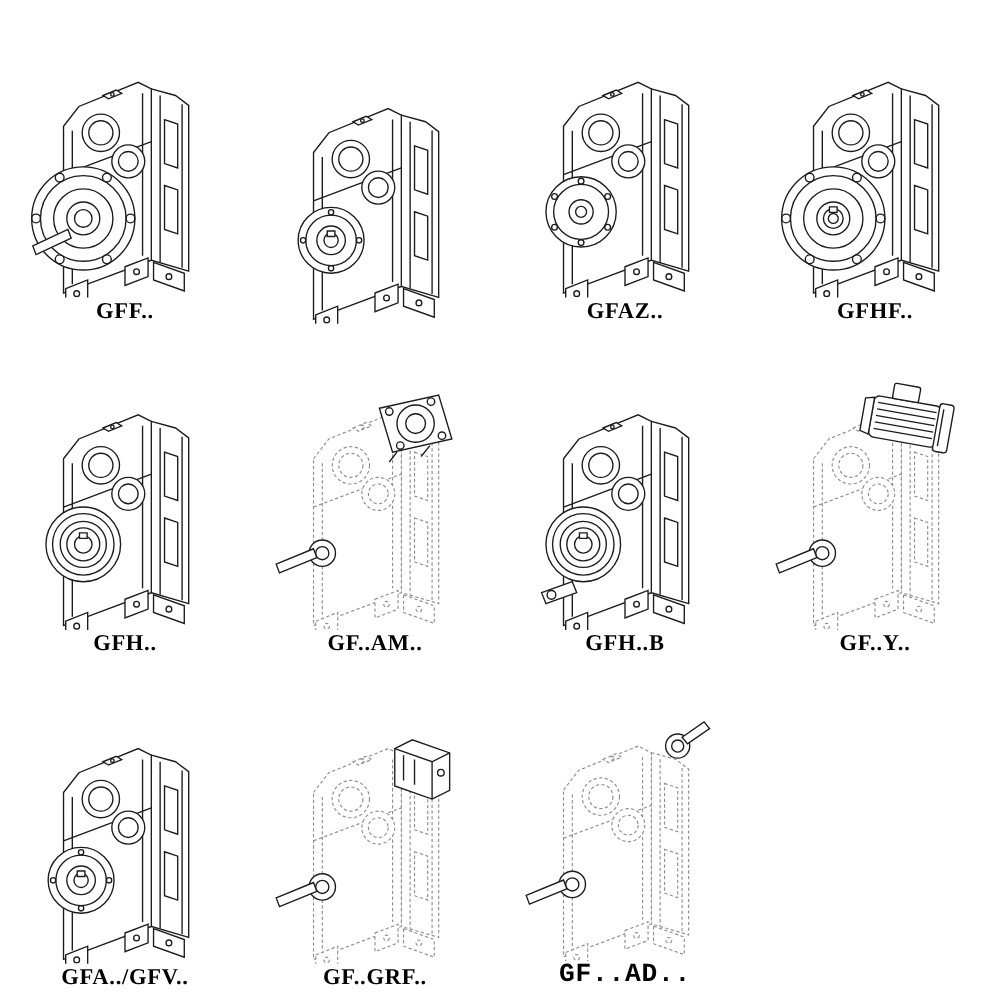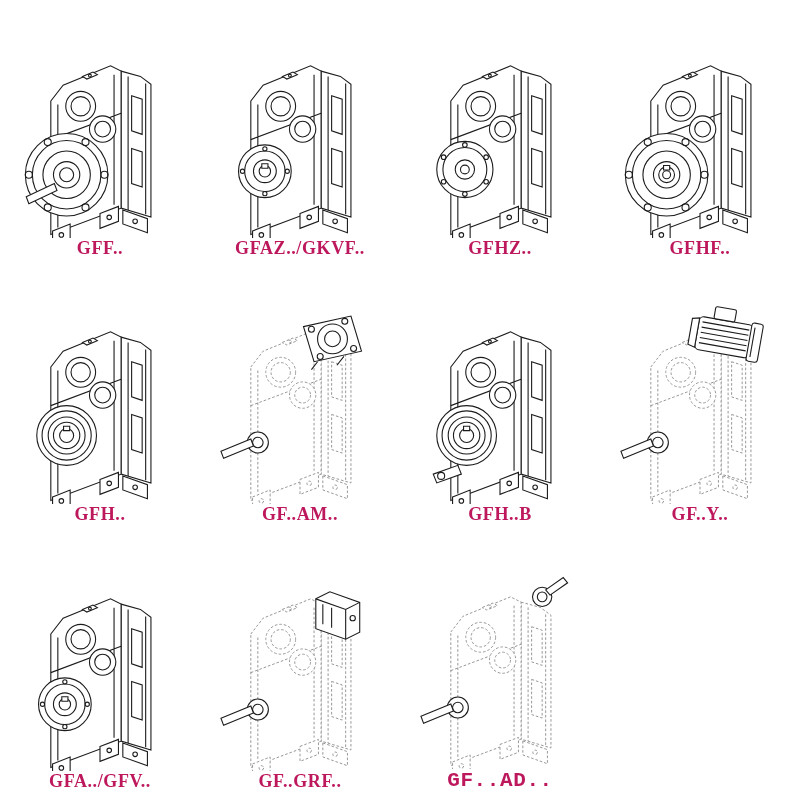--- a/index.html
+++ b/index.html
@@ -8,21 +8,21 @@
     display:grid;grid-template-columns:repeat(4,1fr);grid-template-rows:repeat(3,1fr);
     font-family:"Liberation Serif","DejaVu Serif",serif;
   }
   figure.cell{
     margin:0;padding:4px 2px 8px;box-sizing:border-box;
     display:flex;flex-direction:column;align-items:center;justify-content:flex-end;
   }
   .art{width:180px;height:202px;flex:0 0 auto;display:block;}
   figcaption.label{
     margin-top:0;font-weight:700;font-size:18px;letter-spacing:.6px;
-    color:#be185d;white-space:nowrap;text-align:center;
+    color:#000000;white-space:nowrap;text-align:center;
   }
   .cell:nth-child(11) .label,.cell:nth-child(12) .label{font-size:21px;font-family:Liberation Mono, monospace;}
   .cell:nth-child(12){border-left:1px solid #b9b9b9;border-top:5px solid #a16207;padding-left:48px;}
   
   .ink{stroke:#1c1c1c;stroke-width:1.25;}
   .dash{stroke:#8f8f8f;stroke-width:1.05;stroke-dasharray:3 2.2;}
   .defs-hidden{position:absolute;width:0;height:0;overflow:hidden;}
 </style>
 </head>
 <body>
@@ -164,29 +164,28 @@
       <use href="#outshaft" xlink:href="#outshaft" class="ink"></use>
     </svg>
     <figcaption class="label">GFF..</figcaption>
   </figure>
 
   <figure class="cell">
     <svg class="art" viewBox="0 0 200 230">
       <use href="#housing" xlink:href="#housing" class="ink"></use>
       <use href="#hollowboss" xlink:href="#hollowboss" class="ink"></use>
     </svg>
-    <figcaption class="label">GFAZ../GKVF..</figcaption>
   </figure>
 
   <figure class="cell">
     <svg class="art" viewBox="0 0 200 230">
       <use href="#housing" xlink:href="#housing" class="ink"></use>
       <use href="#coverboss" xlink:href="#coverboss" class="ink"></use>
     </svg>
-    <figcaption class="label">GFHZ..</figcaption>
+    <figcaption class="label">GFAZ..</figcaption>
   </figure>
 
   <figure class="cell">
     <svg class="art" viewBox="0 0 200 230">
       <use href="#housing" xlink:href="#housing" class="ink"></use>
       <use href="#flange" xlink:href="#flange" class="ink"></use>
       <use href="#borekey" xlink:href="#borekey" class="ink"></use>
     </svg>
     <figcaption class="label">GFHF..</figcaption>
   </figure>

